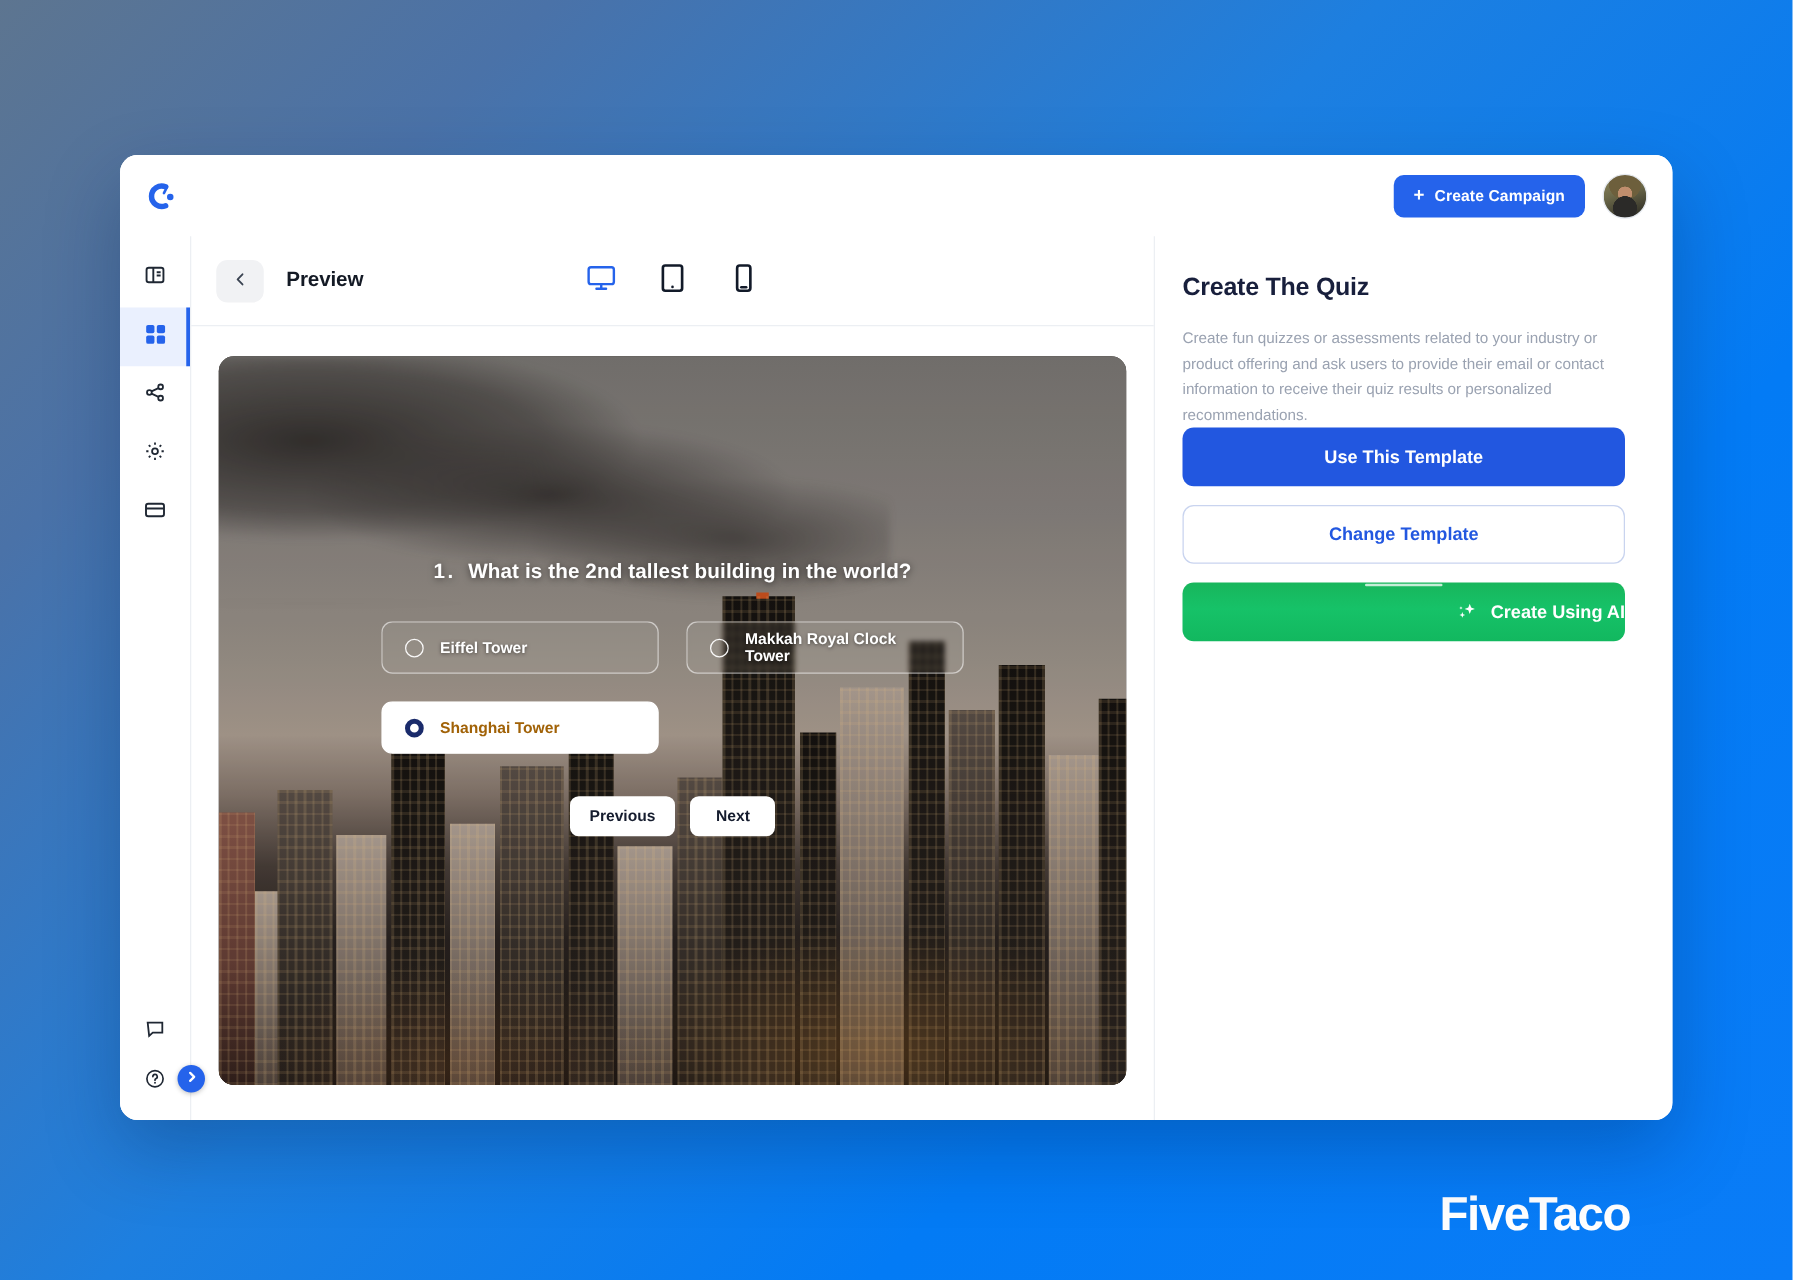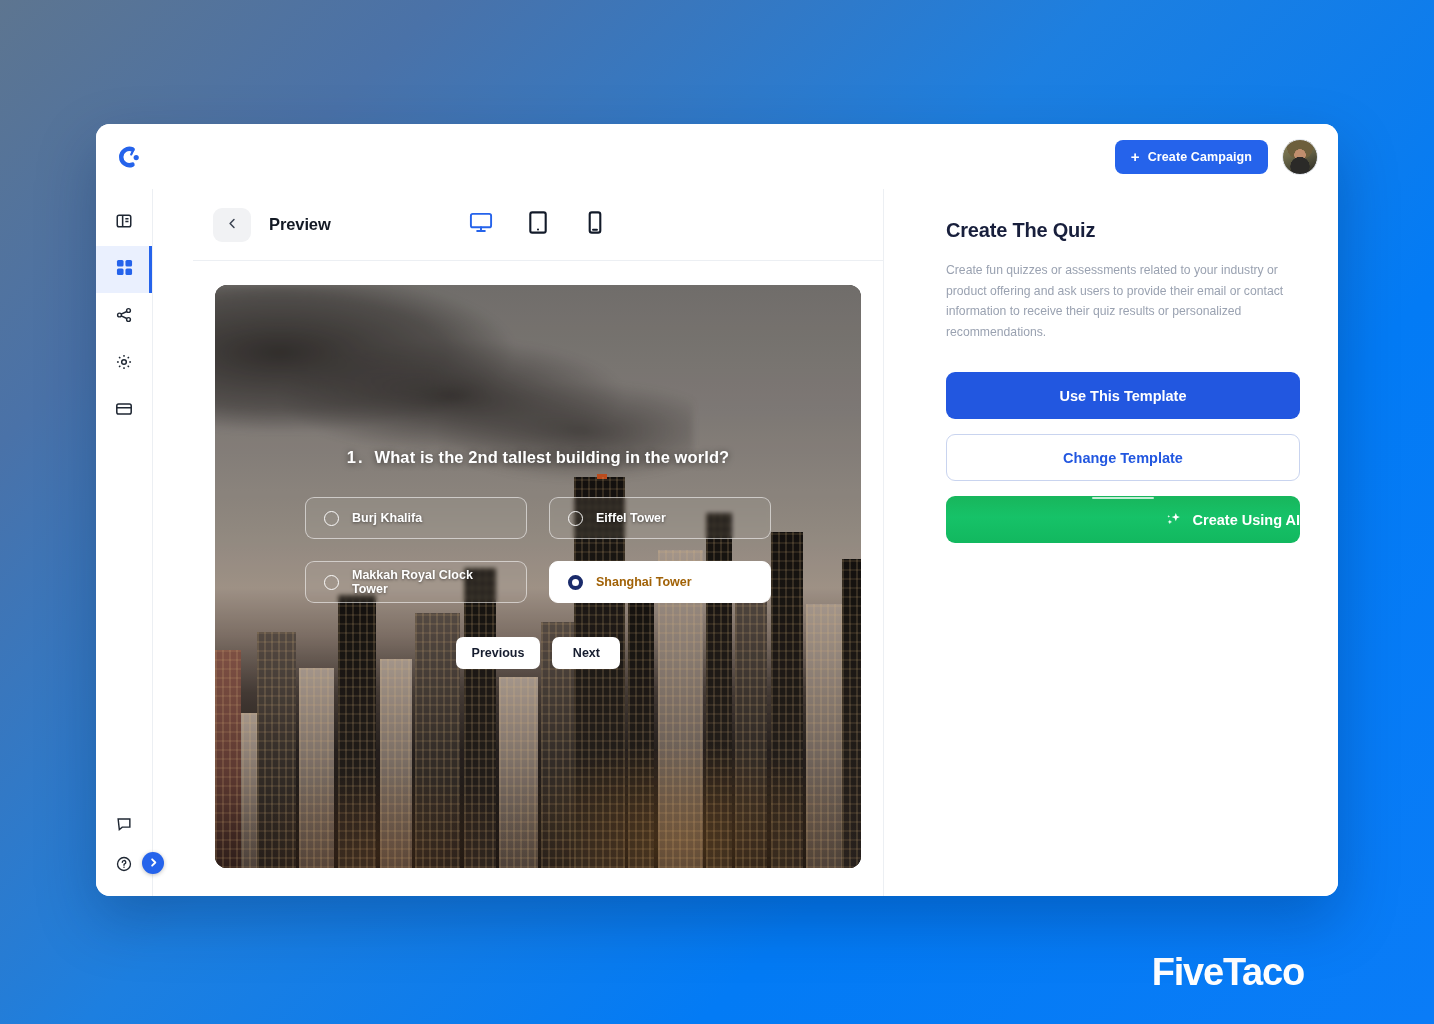--- a/index.html
+++ b/index.html
@@ -50,21 +50,21 @@
     width: 36px; height: 36px; border-radius: 50%;
     background:
       radial-gradient(circle at 50% 78%, #2b2a28 0 30%, rgba(43,42,40,0) 31%),
       radial-gradient(circle at 50% 44%, #c08e6d 0 22%, rgba(192,142,109,0) 23%),
       radial-gradient(circle at 50% 20%, #6d5f3c 0 40%, rgba(109,95,60,0) 41%),
       linear-gradient(160deg, #8c8358 0%, #6d6a4a 40%, #262521 100%);
     border: 1px solid #e4e8ee;
     overflow: hidden;
   }
   
-  .app-body { flex: 1 1 auto; display: flex; min-height: 0; gap: 40px; }
+  .app-body { flex: 1 1 auto; display: flex; min-height: 0; }
   
   .rail {
     width: 57px; flex: 0 0 57px;
     border-right: 1px solid #eceff3;
     background: #fff;
     display: flex; flex-direction: column; align-items: stretch;
     padding-top: 10px; position: relative;
   }
   .rail-item {
     height: 47px; display: flex; align-items: center; justify-content: center;
@@ -205,21 +205,20 @@
     width: 414px; flex: 0 0 414px;
     padding: 30px 38px 0 22px;
     background: #fff;
   }
   .panel-title {
     font-size: 20px; font-weight: bold; color: #181f3c;
     letter-spacing: -.2px; margin-bottom: 18px;
   }
   .panel-desc {
     font-size: 12.2px; line-height: 20.6px; color: #9aa2b1;
-    margin-bottom: 30px;
   }
   .panel-btn {
     display: block; width: 100%; height: 47px;
     border-radius: 9px; font-size: 14.5px; font-weight: bold;
     font-family: "Liberation Sans", sans-serif; cursor: pointer;
     margin-bottom: 15px; border: none;
   }
   .btn-primary { background: #2257e0; color: #fff; }
   .btn-outline { background: #fff; color: #2257e0; border: 1px solid #c9d4ef; }
   .btn-ai {
@@ -409,24 +408,20 @@
 
           <div class="quiz-content">
             <div class="quiz-question">
               <span class="q-num">1.</span>
               <span>What is the 2nd tallest building in the world?</span>
             </div>
 
             <div class="options-grid">
               <div class="option">
                 <span class="radio"></span>
-                <span>Burj Khalifa</span>
-              </div>
-              <div class="option">
-                <span class="radio"></span>
                 <span>Eiffel Tower</span>
               </div>
               <div class="option">
                 <span class="radio"></span>
                 <span>Makkah Royal Clock Tower</span>
               </div>
               <div class="option selected">
                 <span class="radio"></span>
                 <span>Shanghai Tower</span>
               </div>

